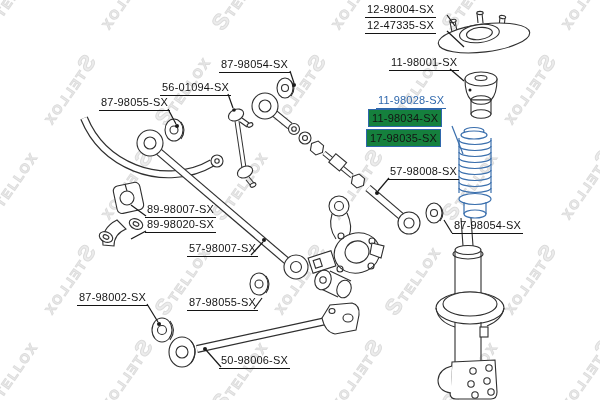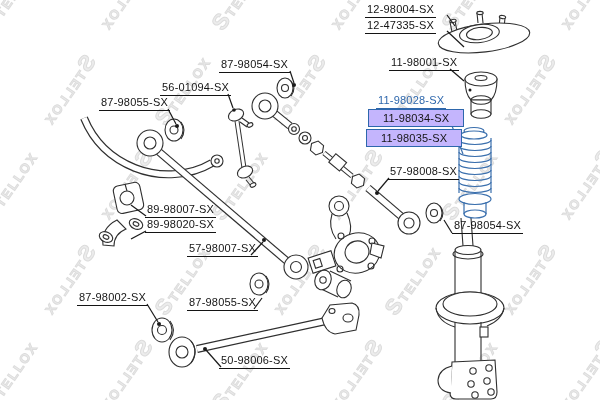--- a/index.html
+++ b/index.html
@@ -8,21 +8,21 @@
   .wm-layer{position:absolute;inset:0;z-index:0;overflow:hidden;}
   .wm{position:absolute;font-weight:bold;font-size:13px;letter-spacing:2px;white-space:nowrap;
       color:#ececec;-webkit-text-stroke:1px #dcdcdc;transform:rotate(-55deg);}
   .wm::first-letter{font-size:22px;}
   .wm.mir{transform:rotate(-55deg) scaleX(-1);}
   svg.art{position:absolute;left:0;top:0;z-index:1;}
   .lbl{position:absolute;z-index:2;font-size:11px;font-weight:normal;color:#141414;
        letter-spacing:0.2px;white-space:nowrap;padding:0 2px 1px 2px;
        border-bottom:1.5px solid #141414;line-height:14px;}
   .lbl.blue{color:#2e67ac;border-bottom-color:#2e67ac;}
-  .lbl.box{border:1.2px solid #2e67ac;background:#c4b5fd;padding:1px 14px;}
+  .lbl.box{border:1.2px solid #2e67ac;background:#15803d;padding:1px 3px;}
   
   .ln{stroke:#2f2f2f;fill:none;stroke-width:1.1;}
   .fw{stroke:#2f2f2f;fill:#fff;stroke-width:1.1;}
   .to{stroke:#2f2f2f;fill:none;stroke-width:8;}
   .ti{stroke:#fff;fill:none;stroke-width:5.6;}
   .tn{stroke:#2f2f2f;fill:none;stroke-width:5;}
   .tni{stroke:#fff;fill:none;stroke-width:3;}
   .ld{stroke:#1a1a1a;fill:none;stroke-width:1.2;}
   .dot{fill:#1a1a1a;stroke:none;}
   .bl{stroke:#3a6fad;fill:none;stroke-width:1.2;}
@@ -268,21 +268,21 @@
   </svg>
 
   <div class="lbl" style="left:365px;top:2px;">12-98004-SX</div>
   <div class="lbl" style="left:365px;top:18px;">12-47335-SX</div>
   <div class="lbl" style="left:389px;top:55px;">11-98001-SX</div>
   <div class="lbl" style="left:219px;top:57px;">87-98054-SX</div>
   <div class="lbl" style="left:160px;top:80px;">56-01094-SX</div>
   <div class="lbl" style="left:99px;top:95px;">87-98055-SX</div>
   <div class="lbl blue" style="left:376px;top:93px;">11-98028-SX</div>
   <div class="lbl box" style="left:368px;top:109px;">11-98034-SX</div>
-  <div class="lbl box" style="left:366px;top:129px;">11-98035-SX</div>
+  <div class="lbl box" style="left:366px;top:129px;">17-98035-SX</div>
   <div class="lbl" style="left:388px;top:164px;">57-98008-SX</div>
   <div class="lbl" style="left:145px;top:202px;text-align:right;">89-98007-SX</div>
   <div class="lbl" style="left:145px;top:217px;">89-98020-SX</div>
   <div class="lbl" style="left:179px;top:241px;margin-left:8px;">57-98007-SX</div>
   <div class="lbl" style="left:77px;top:290px;">87-98002-SX</div>
   <div class="lbl" style="left:187px;top:295px;">87-98055-SX</div>
   <div class="lbl" style="left:219px;top:353px;">50-98006-SX</div>
   <div class="lbl" style="left:452px;top:218px;">87-98054-SX</div>
 
 </div>

